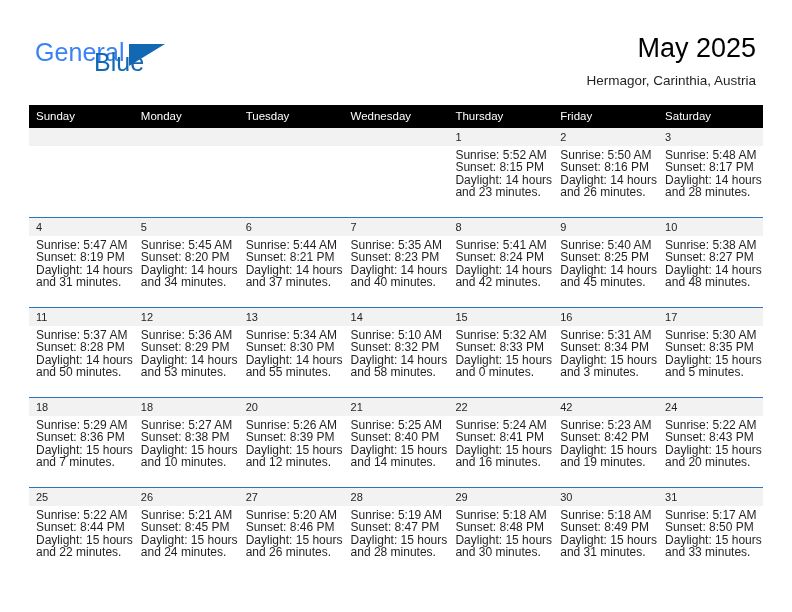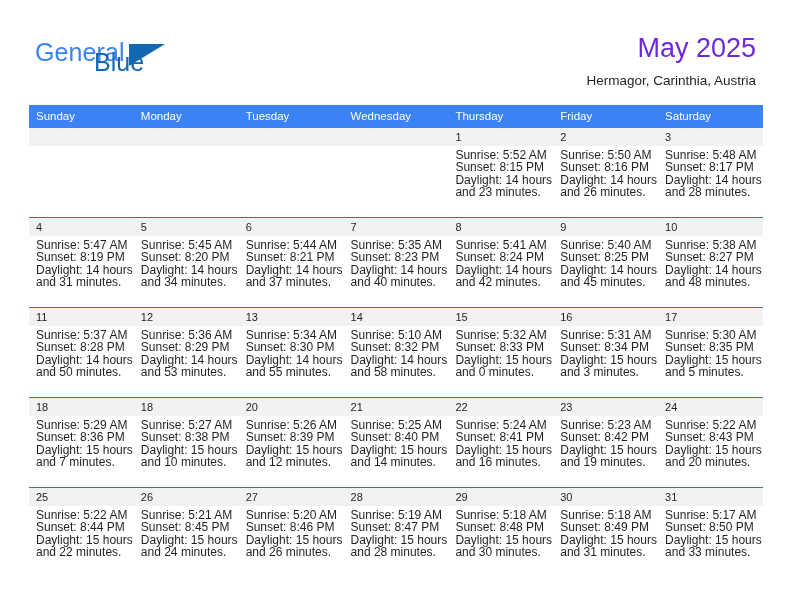--- a/index.html
+++ b/index.html
@@ -69,21 +69,21 @@
 
   .title-block {
     position: absolute;
     right: 36px;
     top: 32px;
     text-align: right;
   }
   .cal-title {
     font-size: 27px;
     line-height: 32px;
-    color: #6d28d9;
+    color: #000000;
     font-weight: normal;
     margin: 0;
     font-family: "Liberation Sans", sans-serif;
   }
   .cal-subtitle {
     font-size: 13.5px;
     line-height: 18px;
     color: #231f20;
     margin: 8px 0 0 0;
     font-family: "Liberation Sans", sans-serif;
@@ -93,21 +93,21 @@
   .calendar {
     position: absolute;
     left: 29px;
     top: 105px;
     width: 734px;
     border-collapse: collapse;
     table-layout: fixed;
   }
 
   .calendar th {
-    background: #3b82f6;
+    background: #000000;
     color: #ffffff;
     font-size: 11.5px;
     font-weight: normal;
     text-align: left;
     padding: 5px 0 6px 7px;
     height: 11px;
     font-family: "Liberation Sans", sans-serif;
     border: none;
   }
 
@@ -477,21 +477,21 @@
               <div class="cell-body">
                 <div>Sunrise: 5:24 AM</div>
                 <div>Sunset: 8:41 PM</div>
                 <div>Daylight: 15 hours</div>
                 <div>and 16 minutes.</div>
               </div>
             </div>
           </td>
           <td>
             <div class="cell-inner">
-              <div class="daynum-band">23</div>
+              <div class="daynum-band">42</div>
               <div class="cell-body">
                 <div>Sunrise: 5:23 AM</div>
                 <div>Sunset: 8:42 PM</div>
                 <div>Daylight: 15 hours</div>
                 <div>and 19 minutes.</div>
               </div>
             </div>
           </td>
           <td>
             <div class="cell-inner">

